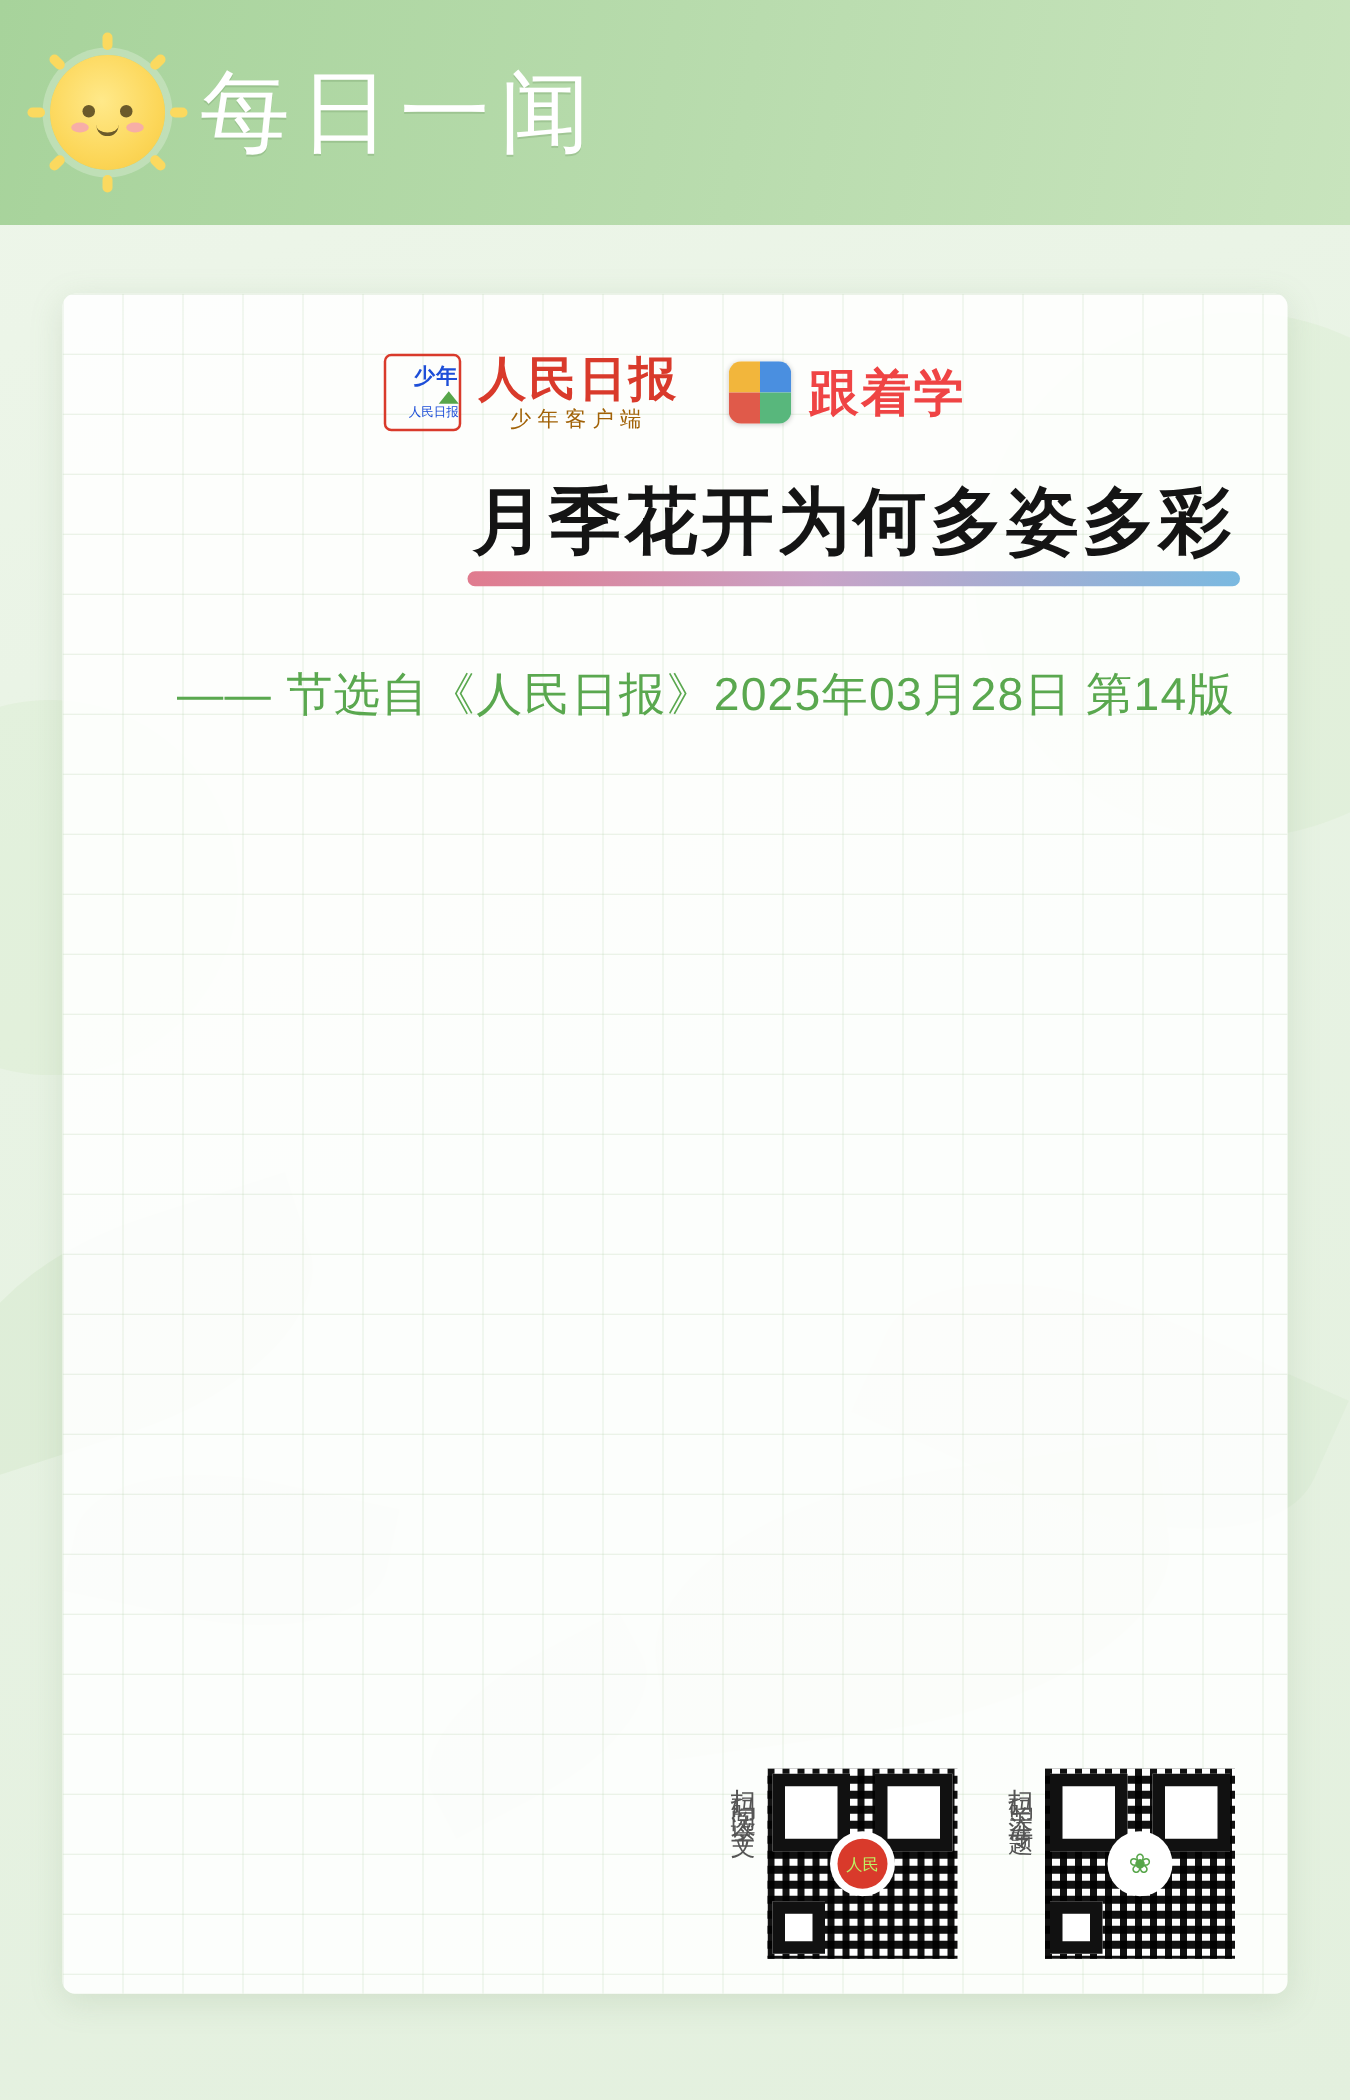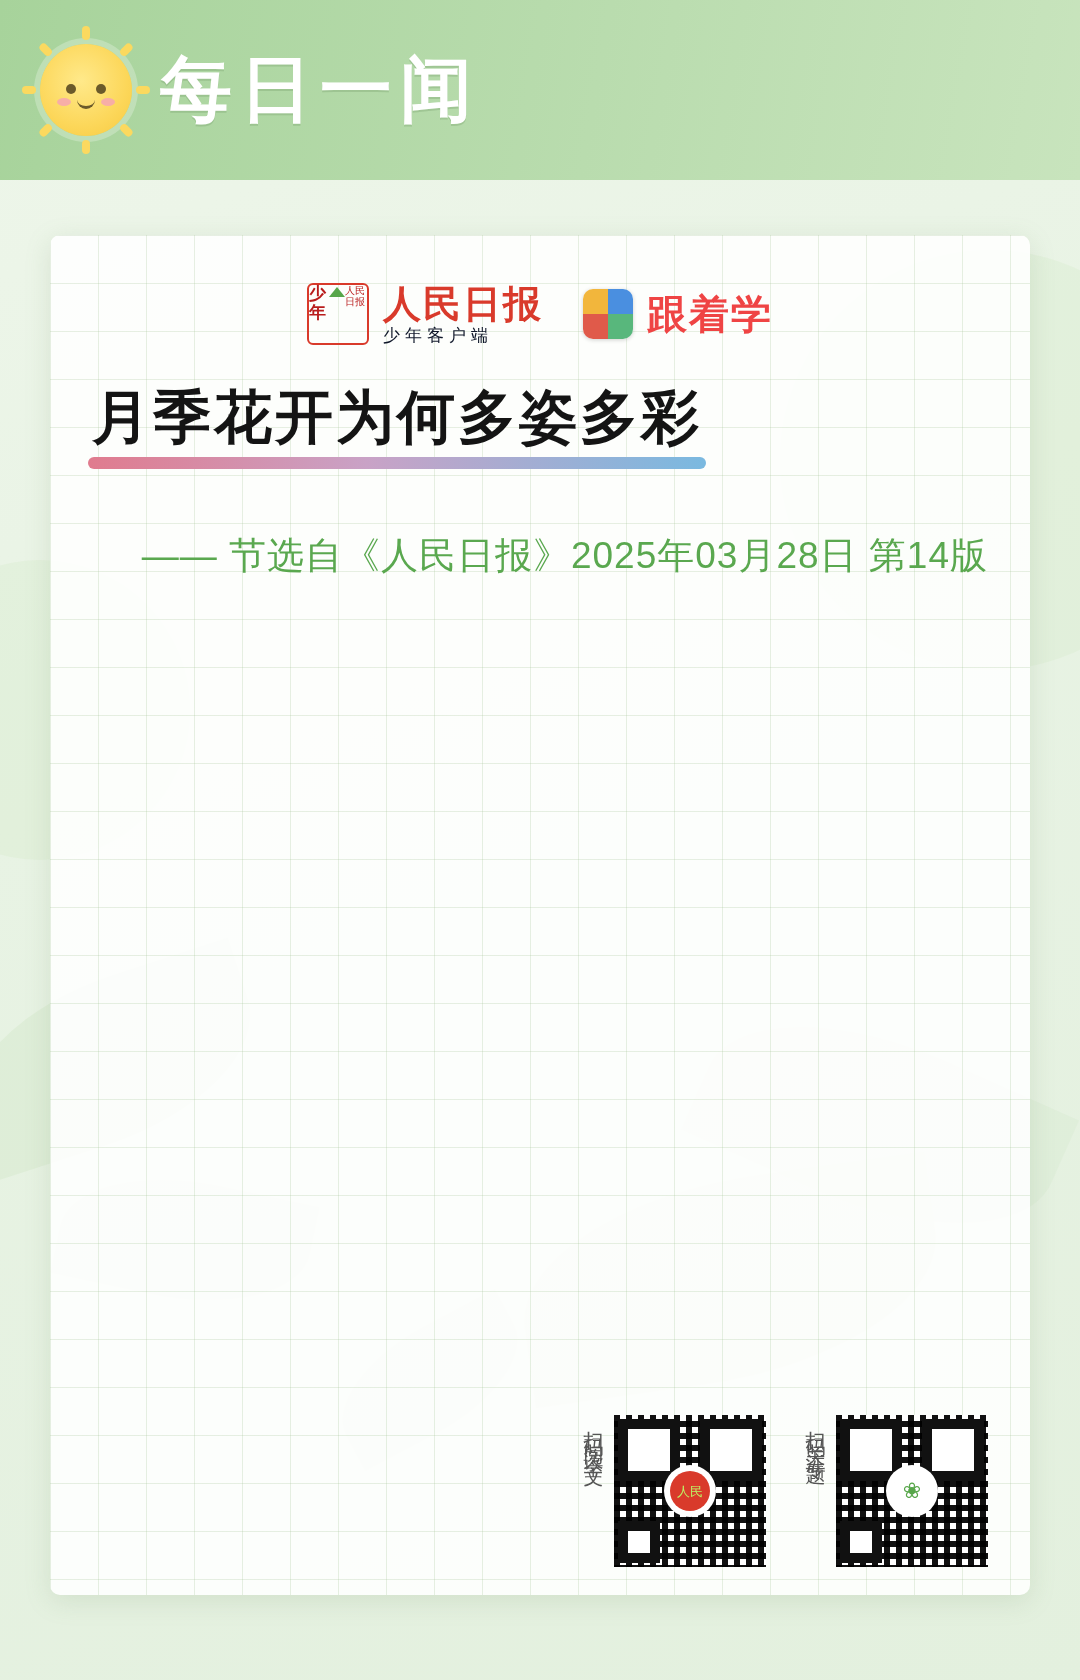--- a/index.html
+++ b/index.html
@@ -87,21 +87,21 @@
     left: 37px; top: 56px;
   }
   .sun .rays { position: absolute; inset: -14px; }
   .sun .rays i {
     position: absolute; width: 8px; height: 14px; border-radius: 4px;
     background: #fbd95f; left: 50%; top: -4px; margin-left: -4px;
     transform-origin: 4px 64px;
   }
   .header-title {
     font-size: 72px;
-    font-weight: bold;
+    font-weight: normal;
     color: #ffffff;
     letter-spacing: 8px;
     text-shadow: 0 2px 0 rgba(120,160,110,.35);
   }
   .date-box {
     margin-left: auto;
     border-left: 3px solid rgba(255,255,255,.85);
     padding-left: 26px;
     color: #ffffff;
     display: flex;
@@ -167,39 +167,39 @@
     align-items: center;
     justify-content: center;
     gap: 40px;
     margin: 8px 0 10px;
   }
   .brand-left { display: flex; align-items: center; gap: 14px; }
   .brand-badge {
     width: 62px; height: 62px;
     border: 2px solid #d93a2b;
     border-radius: 6px;
-    display: flex; flex-direction: row;
-    align-items: flex-start; justify-content: center;
-    color: #b91c1c;
+    display: flex; flex-direction: column;
+    align-items: flex-end; justify-content: center;
+    color: #1d4ed8;
     line-height: 1.1;
     flex: none;
   }
   .brand-badge .bb-top { font-size: 17px; font-weight: bold; letter-spacing:1px;}
   .brand-badge .bb-leaf {
     width: 0; height: 0; border-left: 8px solid transparent;
     border-right: 8px solid transparent; border-bottom: 10px solid #57a64a;
     margin: 2px 0;
   }
   .brand-badge .bb-bot { font-size: 10px; letter-spacing: 0; }
   .brand-text { display: flex; flex-direction: column; gap: 4px; }
   .brand-name {
     font-size: 38px; font-weight: bold; color: #d93a2b; letter-spacing: 2px; line-height: 1;
   }
   .brand-sub {
-    font-size: 17px; color: #0f172a; letter-spacing: 5px; line-height: 1;
+    font-size: 17px; color: #a16207; letter-spacing: 5px; line-height: 1; text-align: center;
   }
   .brand-right { display: flex; align-items: center; gap: 14px; }
   .app-icon {
     width: 50px; height: 50px; border-radius: 10px;
     background: #ffffff;
     box-shadow: 0 1px 4px rgba(0,0,0,.18);
     display: grid;
     grid-template-columns: 1fr 1fr;
     grid-template-rows: 1fr 1fr;
     overflow: hidden;
@@ -209,21 +209,21 @@
   .app-icon i:nth-child(1) { background: #f2b63c; }
   .app-icon i:nth-child(2) { background: #4a8fe0; }
   .app-icon i:nth-child(3) { background: #e05a4a; }
   .app-icon i:nth-child(4) { background: #58b77c; }
   .app-name {
     font-size: 40px; font-weight: bold; color: #ef4444; letter-spacing: 2px;
   }
 
   
   .doc-title-wrap {
-    text-align: left;
+    text-align: right;
     margin: 34px 0 8px;
   }
   .doc-title {
     display: inline-block;
     font-size: 58px;
     font-weight: bold;
     color: #141414;
     letter-spacing: 3px;
     padding-bottom: 8px;
     position: relative;

